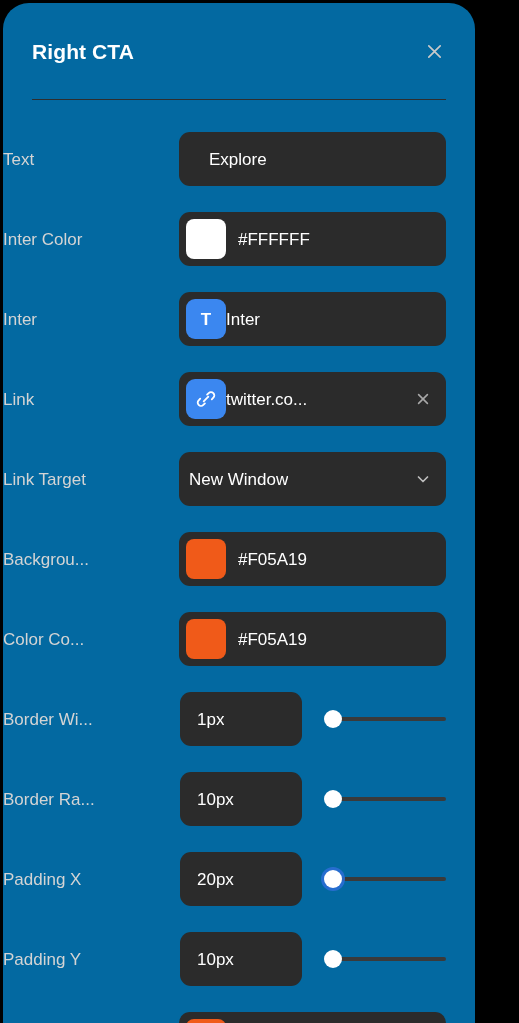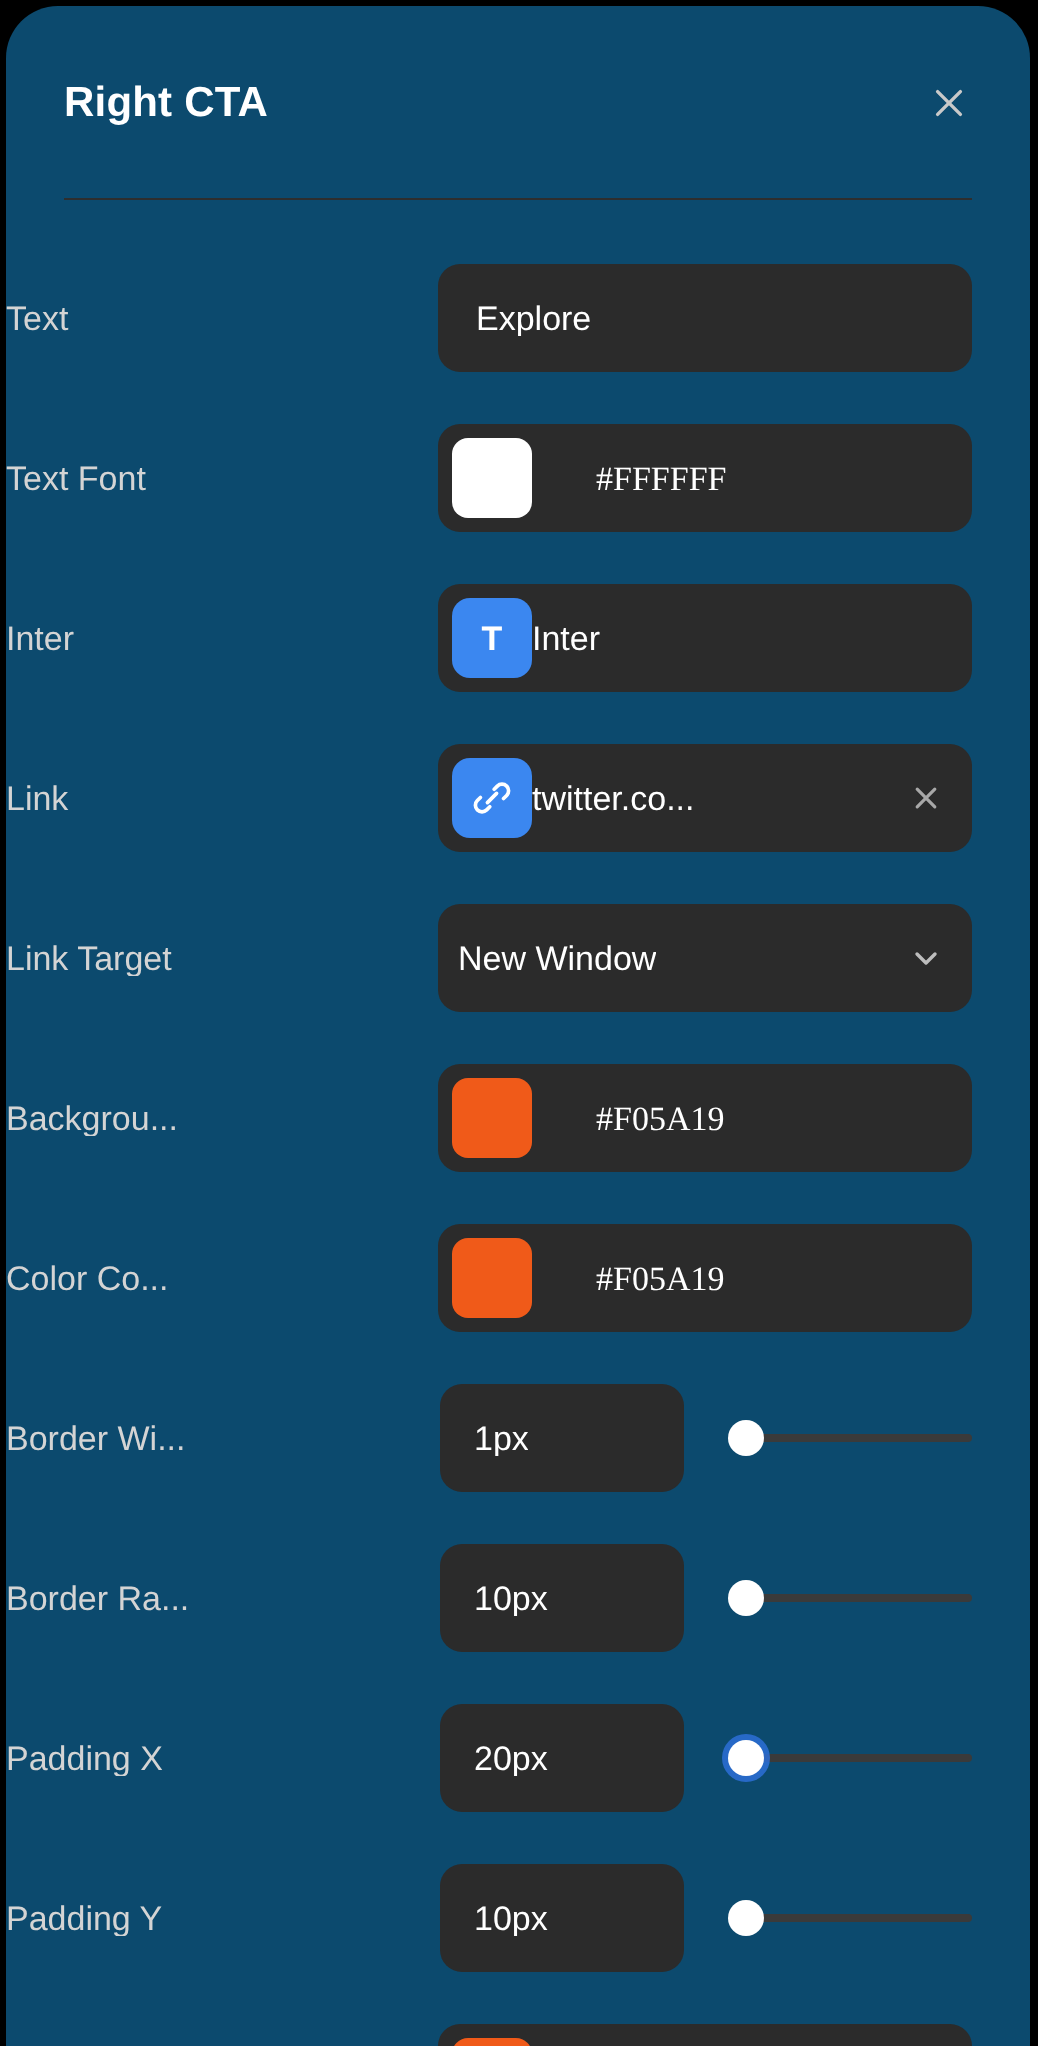--- a/index.html
+++ b/index.html
@@ -15,23 +15,23 @@
     background: #000000;
     font-family: "Liberation Sans", "DejaVu Sans", sans-serif;
     -webkit-font-smoothing: antialiased;
   }
 
   
   .panel {
     position: absolute;
     left: 3px;
     top: 3px;
-    width: 512px;
+    width: 472px;
     height: 1020px;
-    background: #0c4a6e;
+    background: #0369a1;
     border-radius: 26px 26px 0 0;
     overflow: hidden;
   }
 
   
   .panel-header {
     position: relative;
     height: 96px;
     padding: 0 29px;
     display: flex;
@@ -117,39 +117,38 @@
   .field-value {
     font-size: 17px;
     color: #ffffff;
     line-height: 1;
     white-space: nowrap;
     overflow: hidden;
   }
 
   
   .field-text {
-    padding-left: 19px;
+    padding-left: 30px;
   }
 
   
   .swatch {
     width: 40px;
     height: 40px;
     border-radius: 8px;
     margin-left: 7px;
     flex: none;
   }
   .swatch-white { background: #ffffff; }
 
   .color-hex {
-    margin-left: 32px;
+    margin-left: 12px;
     font-size: 17px;
     color: #ffffff;
     line-height: 1;
-    font-family: Liberation Serif, serif;
   }
 
   
   .icon-tile {
     width: 40px;
     height: 40px;
     border-radius: 9px;
     margin-left: 7px;
     flex: none;
     display: flex;
@@ -257,21 +256,21 @@
     <div class="row">
       <div class="row-label">Text</div>
       <div class="row-control">
         <div class="field field-wide field-text">
           <span class="field-value">Explore</span>
         </div>
       </div>
     </div>
 
     <div class="row">
-      <div class="row-label">Text Font</div>
+      <div class="row-label">Inter Color</div>
       <div class="row-control">
         <div class="field field-wide">
           <span class="swatch swatch-white"></span>
           <span class="color-hex">#FFFFFF</span>
         </div>
       </div>
     </div>
 
     <div class="row">
       <div class="row-label">Inter</div>

